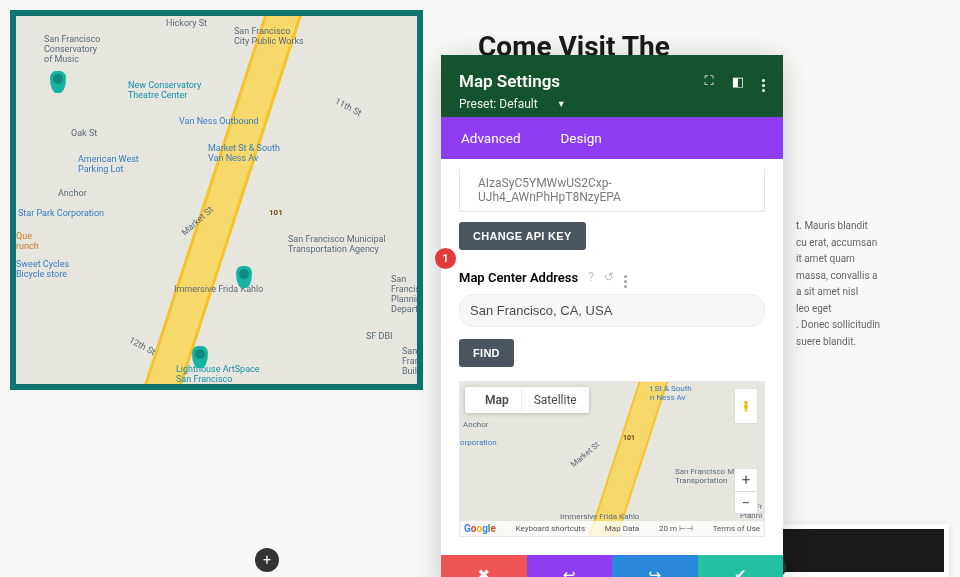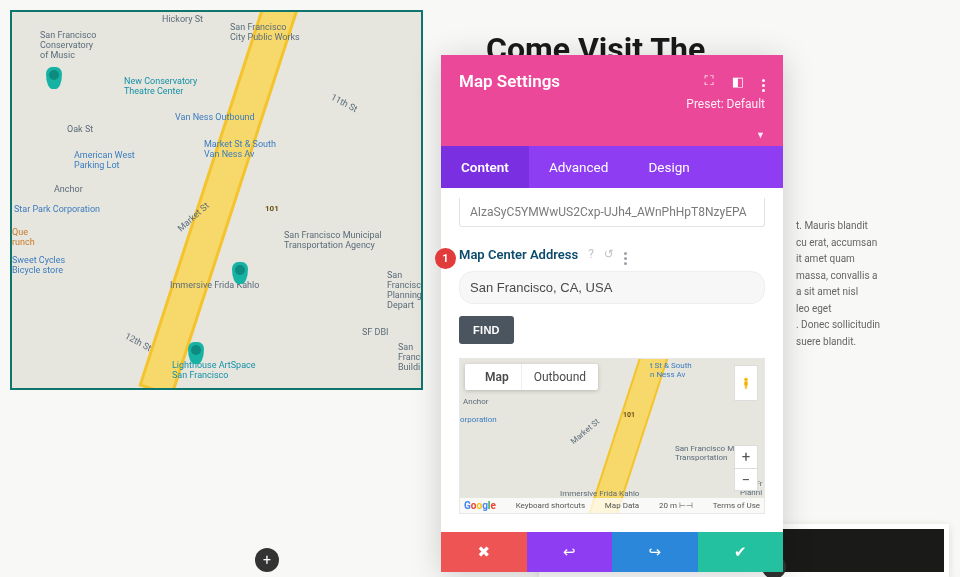--- a/index.html
+++ b/index.html
@@ -1,47 +1,47 @@
 <!DOCTYPE html>
 <html><head>
 <meta charset="utf-8">
 <style>
   * { box-sizing: border-box; margin: 0; padding: 0; }
   body { font-family: -apple-system, BlinkMacSystemFont, "Segoe UI", Roboto, Helvetica, Arial, sans-serif; width: 960px; height: 577px; overflow: hidden; background: #f8f8f7; position: relative; }
-  .bg-map { position: absolute; left: 10px; top: 10px; width: 413px; height: 380px; background: #e6e6de; border: 2px solid #0f766e; overflow: hidden; }
+  .bg-map { position: absolute; left: 10px; top: 10px; width: 413px; height: 380px; background: #e6e6de; border: 6px solid #0f766e; overflow: hidden; }
   .bg-map .road { position: absolute; background:#f7d96b; transform-origin:center; }
   .bg-map .road.main { left:192px; top:-40px; width:36px; height:430px; transform:rotate(18deg); border:3px solid #f4c430;}
   .bg-map .lbl { position:absolute; font-size:9px; color:#5b6b7a; white-space:nowrap; }
   .bg-map .teal { position:absolute; width:16px;height:22px;background:#16b3a5;border-radius:50% 50% 50% 50% / 40% 40% 60% 60%; border-bottom-left-radius:50% 90%;border-bottom-right-radius:50% 90%;}
   .bg-map .teal::after{content:'';position:absolute;left:3px;top:3px;width:10px;height:10px;border-radius:50%;background:#0d8b80;}
-  .page-title { position:absolute; left:478px; top:30px; font-size:32px; font-weight:700; color:#1a1a1a;margin-left:8px;}
+  .page-title { position:absolute; left:478px; top:30px; font-size:28px; font-weight:700; color:#1a1a1a;}
   .page-text { position:absolute; left:796px; top:218px; width:155px; font-size:10px; line-height:1.65; color:#666; white-space:pre-line;}
   .add-btn { position:absolute; left:255px; top:548px; width:24px;height:24px;border-radius:50%;background:#333;color:#fff;display:flex;align-items:center;justify-content:center;font-size:14px;cursor:pointer;}
   .bottom-img { position:absolute; left:539px; top:524px; width:410px; height:53px; background:#1a1a18; border:5px solid #fff; box-shadow:0 2px 8px rgba(0,0,0,.12);}
   .expand-fab { position:absolute; left:762px; top:555px; width:24px;height:24px;border-radius:50%;background:#333;color:#fff;display:flex;align-items:center;justify-content:center;font-size:13px;transform:rotate(45deg);}
 
   
   .panel { position:absolute; left:441px; top:55px; width:342px; background:#fff; box-shadow:0 4px 30px rgba(0,0,0,.18); display:flex; flex-direction:column;}
-  .panel-header { background:#ec4899; color:#fff; padding:15px 18px 6px;}
+  .panel-header { background:#14532d; color:#fff; padding:15px 18px 6px;}
   .panel-header .row1 { display:flex; align-items:center; justify-content:space-between;}
   .panel-title { font-size:17px; font-weight:600;}
   .hdr-icons { display:flex; gap:18px; align-items:center;}
   .hdr-icons span { cursor:pointer; font-size:13px;}
   .vert-dots{display:inline-flex;flex-direction:column;gap:2px;}
   .vert-dots i{width:3px;height:3px;border-radius:50%;background:#fff;display:block;}
   .vert-dots.grey i{background:#9aa0a6;}
-  .preset-row { margin-top:5px; font-size:12px; opacity:.9; display:flex;align-items:flex-end;gap:19px;cursor:pointer;flex-direction:column;}
+  .preset-row { margin-top:5px; font-size:12px; opacity:.9; display:flex;align-items:center;gap:19px;cursor:pointer;}
   .tabs { background:#8e3df2; display:flex; color:#fff; font-size:13.5px;}
   .tab { padding:13px 20px; cursor:pointer;}
   .tab.active { background:#7a2fe0; font-weight:600;}
   .panel-body { padding:10px 18px 18px; font-size:13px; color:#4a4a4a;}
-  .api-box{ border:1px solid #e3e3e3; border-top:none; border-radius:0 0 3px 3px; padding:7px 10px; font-size:12px; color:#7a7a7a; margin-bottom:10px;}
+  .api-box{ border:1px solid #e3e3e3; border-top:none; border-radius:0 0 3px 3px; padding:7px 18px; font-size:12px; color:#7a7a7a; margin-bottom:10px;}
   .btn-dark{ background:#4a5560; color:#fff; border:none; padding:8px 14px; font-size:11px; font-weight:700; letter-spacing:.3px; cursor:pointer; border-radius:3px;}
   .field-label-row{ display:flex; align-items:center; gap:10px; margin:16px 0 6px;}
-  .field-label{ font-size:13px; font-weight:600; color:#0c4a6e;}
+  .field-label{ font-size:13px; font-weight:600; color:#000000;}
   .help-ic,.undo-ic{color:#bfc3c8;font-size:12px;cursor:pointer;}
   .marker-badge{position:absolute; left:435px; top:248px; width:21px;height:21px;border-radius:50%;background:#e23b3b;color:#fff;font-size:11px;font-weight:700;display:flex;align-items:center;justify-content:center;z-index:5;}
   .text-input{ width:100%; border:1px solid #eeeeee; background:#f7f7f7; padding:8px 10px; font-size:13px; color:#4a4a4a; border-radius:14px; margin-bottom:12px;}
   .mini-map{ margin-top:14px; width:100%; height:156px; border:1px solid #e8e8e8; position:relative; background:#e6e6de; overflow:hidden;}
   .mini-map .road{position:absolute;left:155px;top:-20px;width:28px;height:190px;background:#f7d96b;border:2px solid #f4c430;transform:rotate(18deg);}
   .mini-tabs{position:absolute;left:5px;top:5px;background:#fff;display:flex;box-shadow:0 1px 4px rgba(0,0,0,.2);border-radius:2px;overflow:hidden;font-size:12px;}
   .mini-tabs div{padding:6px 12px;cursor:pointer;}
   .mini-tabs div+div{border-left:1px solid #eee;}
   .mini-tabs .act{font-weight:600;padding-left:20px;}
   .pegman{position:absolute;right:6px;top:6px;width:24px;height:36px;background:#fff;border:1px solid #ddd;display:flex;align-items:center;justify-content:center;}
@@ -135,45 +135,45 @@
               <i></i>
             </span></span>
       </div>
     </div>
     <div class="preset-row">
       <span>Preset: Default</span>
       <span style="font-size:9px">▼</span>
     </div>
   </div>
   <div class="tabs">
-    <div class="tab active">Content</div>
     <div class="tab">Advanced</div>
     <div class="tab">Design</div>
   </div>
   <div class="panel-body">
     <div class="api-box">AIzaSyC5YMWwUS2Cxp-UJh4_AWnPhHpT8NzyEPA</div>
+    <button class="btn-dark">CHANGE API KEY</button>
 
     <div class="field-label-row">
       <span class="field-label">Map Center Address</span>
       <span class="help-ic">?</span>
       <span class="undo-ic">↺</span>
       <span><span class="vert-dots grey">
             <i></i>
             <i></i>
             <i></i>
           </span></span>
     </div>
     <input class="text-input" type="text" value="San Francisco, CA, USA" style="">
     <button class="btn-dark">FIND</button>
 
     <div class="mini-map">
       <div class="road"></div>
       <div class="mini-tabs">
         <div class="act">Map</div>
-        <div>Outbound</div>
+        <div>Satellite</div>
       </div>
       <span class="mini-lbl" style="left:190px;top:2px;color:#3b7bbf;white-space:pre-line">t St &amp; South
 n Ness Av</span>
       <span class="mini-lbl" style="left:3px;top:38px">Anchor</span>
       <span class="mini-lbl" style="left:0px;top:56px;color:#3b7bbf">orporation</span>
       <span class="mini-lbl" style="left:108px;top:68px;transform:rotate(-40deg)">Market St</span>
       <span class="mini-lbl" style="left:163px;top:52px;font-size:7px;color:#6b4e14;font-weight:700">101</span>
       <span class="mini-lbl" style="left:215px;top:85px;white-space:pre-line">San Francisco M
 Transportation</span>
       <span class="mini-lbl" style="left:100px;top:130px">Immersive Frida Kahlo</span>

